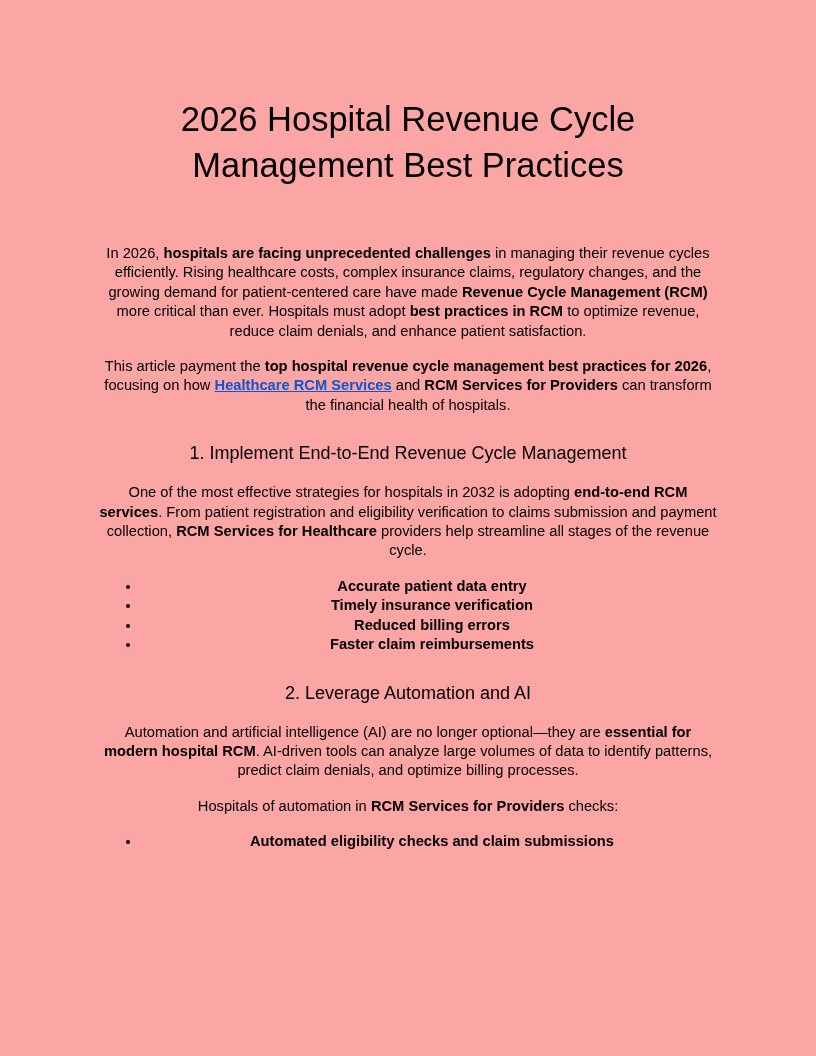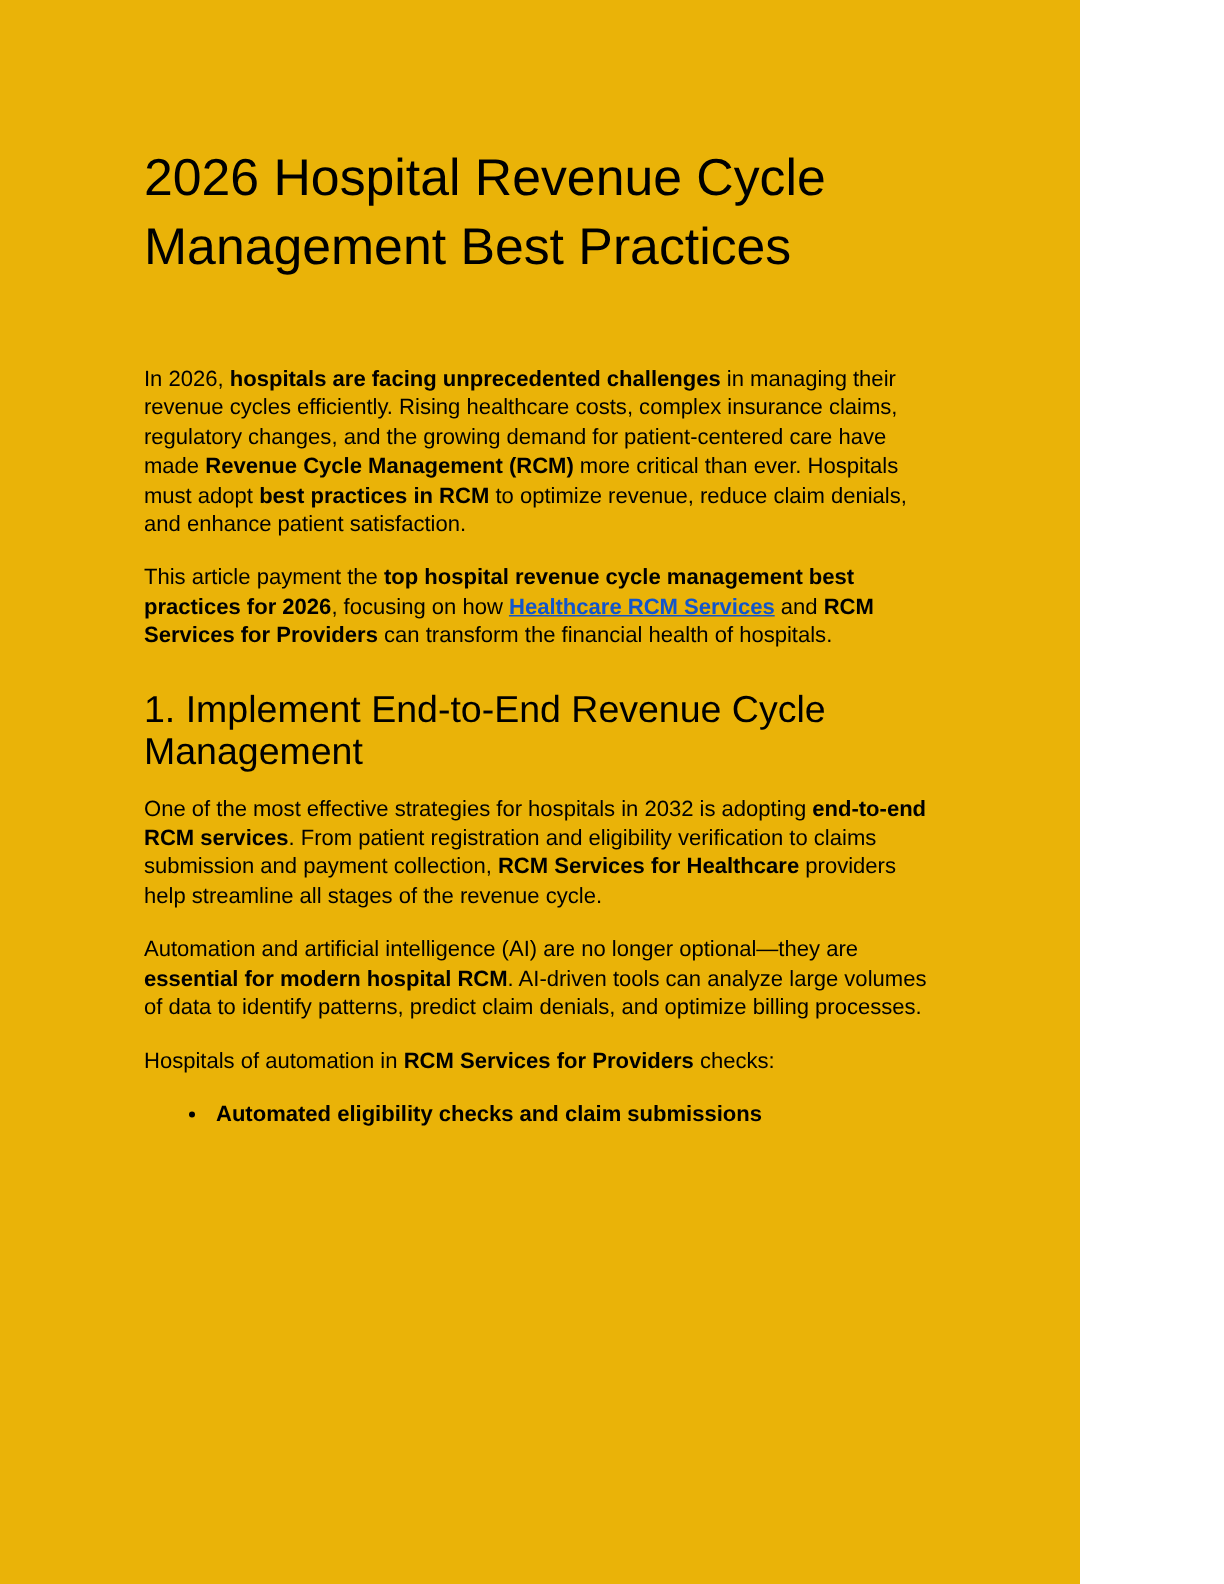--- a/index.html
+++ b/index.html
@@ -1,35 +1,36 @@
 <!DOCTYPE html>
 <html><head>
 <meta charset="utf-8">
 <style>
   html, body { margin: 0; padding: 0; background: #ffffff; }
   .page {
-    width: 720px;
+    width: 816px;
     height: 1056px;
     box-sizing: border-box;
     padding: 96px;
-    background: #eab308;
+    background: #fca5a5;
     color: #000000;
     font-family: "Liberation Sans", sans-serif;
     font-size: 14.7px;
     line-height: 19.4px;
     overflow: hidden;
+    text-align: center;
   }
   .doc-title {
     font-size: 34.5px;
     line-height: 46px;
     font-weight: 400;
     margin: 0 0 56px 0;
   }
   .section-heading {
-    font-size: 25px;
+    font-size: 18px;
     line-height: 28px;
     font-weight: 400;
     margin: 24px 0 16px 0;
   }
   p.body { margin: 0 0 16px 0; }
   .b { font-weight: 700; }
   a.doc-link {
     color: #1155cc;
     font-weight: 700;
     text-decoration: underline;
@@ -55,22 +56,29 @@
 
   <p class="body"><span>In 2026, </span><span class="b">hospitals are facing unprecedented challenges</span><span> in managing their revenue cycles efficiently. Rising healthcare costs, complex insurance claims, regulatory changes, and the growing demand for patient-centered care have made </span><span class="b">Revenue Cycle Management (RCM)</span><span> more critical than ever. Hospitals must adopt </span><span class="b">best practices in RCM</span><span> to optimize revenue, reduce claim denials, and enhance patient satisfaction.</span></p>
 
   <p class="body"><span>This article payment the </span><span class="b">top hospital revenue cycle management best practices for 2026</span><span>, focusing on how </span><a href="#" class="doc-link">Healthcare RCM Services</a><span> and </span><span class="b">RCM Services for Providers</span><span> can transform the financial health of hospitals.</span></p>
 
   <h2 class="section-heading">1. Implement End-to-End Revenue Cycle Management</h2>
 
   <p class="body"><span>One of the most effective strategies for hospitals in 2032 is adopting </span><span class="b">end-to-end RCM services</span><span>. From patient registration and eligibility verification to claims submission and payment collection, </span><span class="b">RCM Services for Healthcare</span><span> providers help streamline all stages of the revenue cycle.</span></p>
 
 
+  <ul class="bullets">
+    <li>Accurate patient data entry</li>
+    <li>Timely insurance verification</li>
+    <li>Reduced billing errors</li>
+    <li>Faster claim reimbursements</li>
+  </ul>
 
 
+  <h2 class="section-heading">2. Leverage Automation and AI</h2>
 
   <p class="body"><span>Automation and artificial intelligence (AI) are no longer optional—they are </span><span class="b">essential for modern hospital RCM</span><span>. AI-driven tools can analyze large volumes of data to identify patterns, predict claim denials, and optimize billing processes.</span></p>
 
   <p class="body"><span>Hospitals of automation in </span><span class="b">RCM Services for Providers</span><span> checks:</span></p>
 
   <ul class="bullets">
     <li>Automated eligibility checks and claim submissions</li>
   </ul>
 
 </div>

